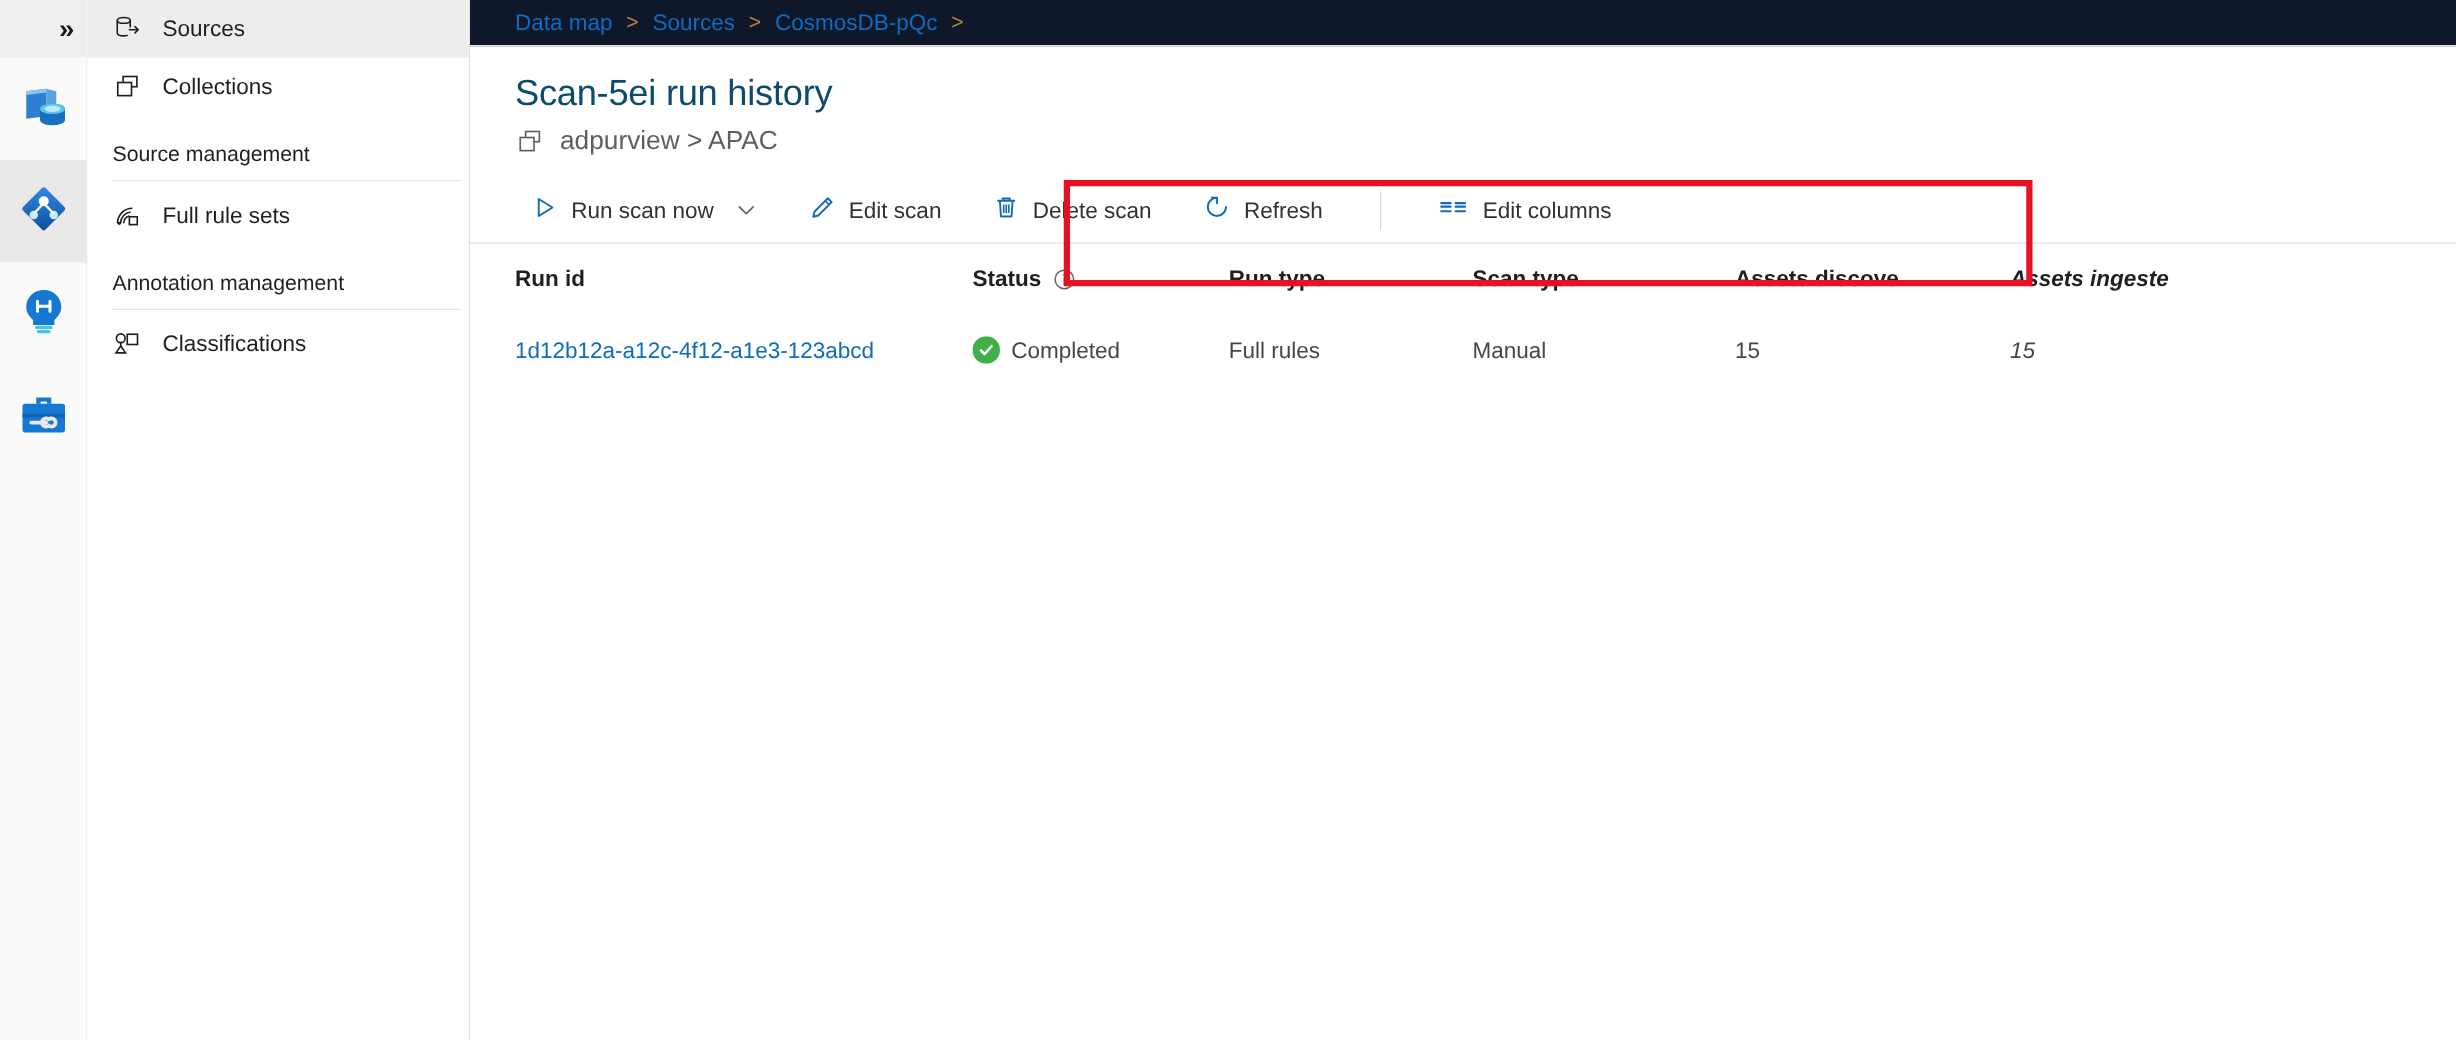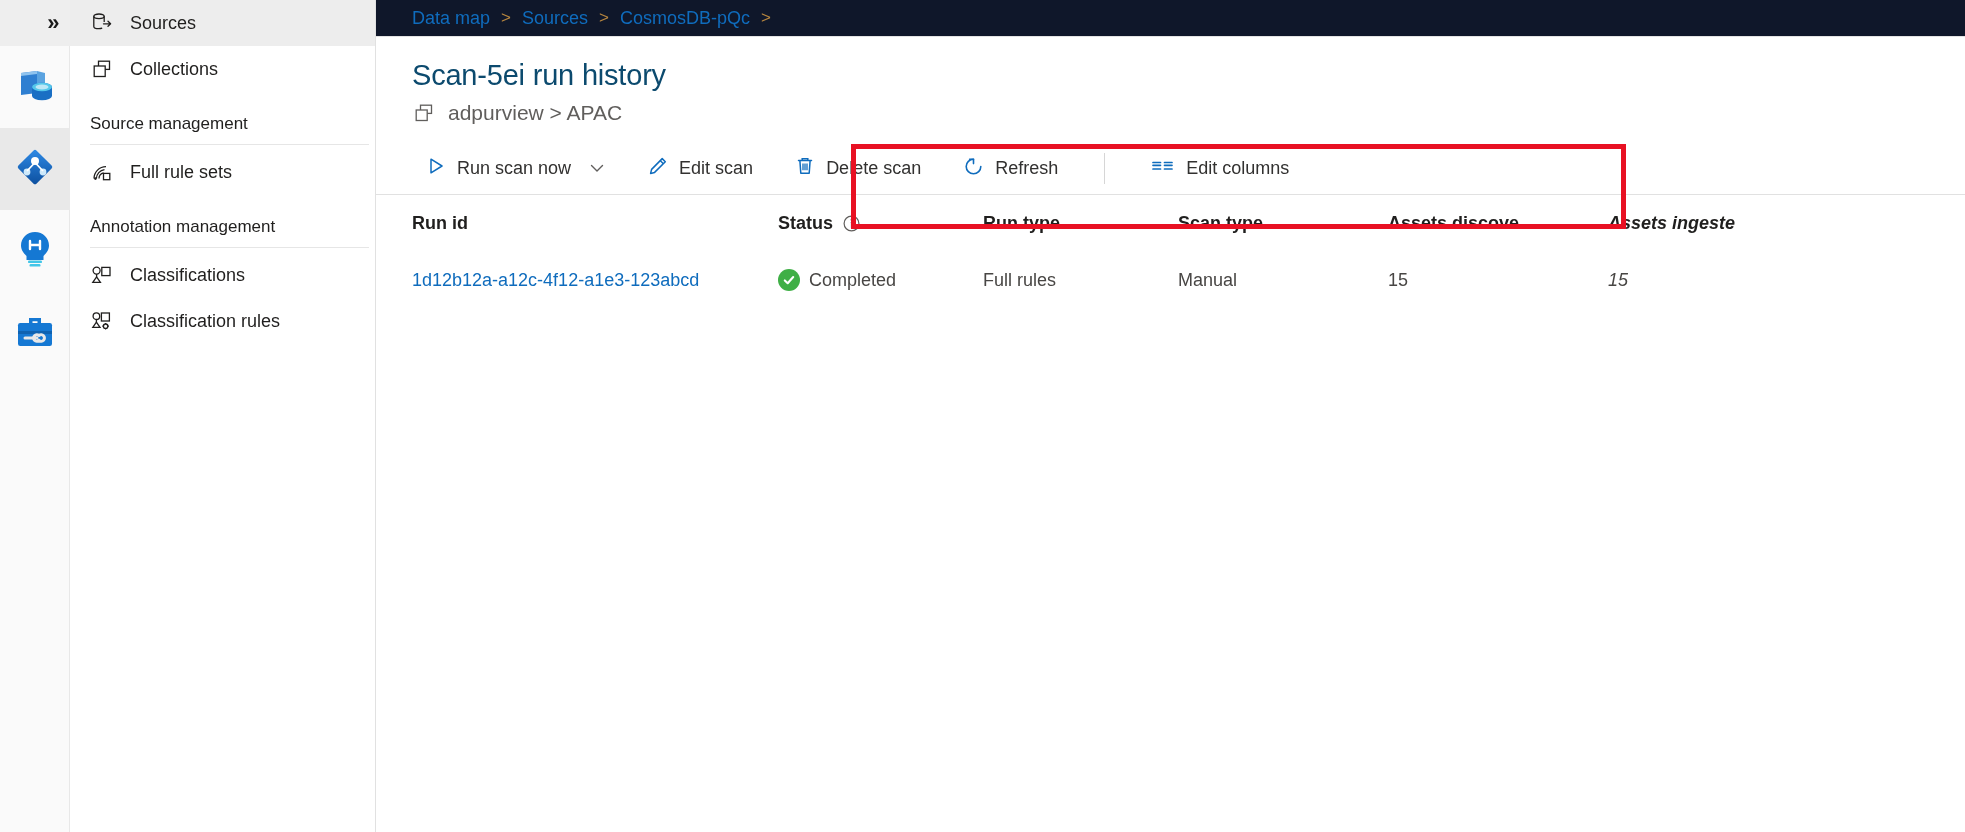--- a/index.html
+++ b/index.html
@@ -241,33 +241,20 @@
         <svg width="22" height="22" viewBox="0 0 22 22">
           <circle cx="5.6" cy="6.6" r="3.5" fill="none" stroke="#201f1e" stroke-width="1.3"></circle>
           <path d="M5.6 10.1 L5.6 13" stroke="#201f1e" stroke-width="1.3"></path>
           <path d="M1.8 18.3 L9.4 18.3 L5.6 12.8 Z" fill="none" stroke="#201f1e" stroke-width="1.3"></path>
           <rect x="10.8" y="3.4" width="8.2" height="8.2" fill="none" stroke="#201f1e" stroke-width="1.3"></rect>
         </svg>
       </span>
       <span class="label">Classifications</span>
     </div>
 
-    <div class="nav-item">
-      <span class="nav-icon">
-        <svg width="22" height="22" viewBox="0 0 22 22">
-          <circle cx="5.4" cy="6.2" r="3.3" fill="none" stroke="#201f1e" stroke-width="1.3"></circle>
-          <path d="M5.4 9.5 L5.4 12.2" stroke="#201f1e" stroke-width="1.3"></path>
-          <path d="M1.8 17.4 L9 17.4 L5.4 12.1 Z" fill="none" stroke="#201f1e" stroke-width="1.3"></path>
-          <rect x="10.4" y="3" width="8" height="8" fill="none" stroke="#201f1e" stroke-width="1.3"></rect>
-          <circle cx="14.6" cy="16.2" r="2.2" fill="none" stroke="#201f1e" stroke-width="1.3"></circle>
-          <path d="M14.6 12.9 L14.6 14 M14.6 18.4 L14.6 19.5 M11.3 16.2 L12.4 16.2 M16.8 16.2 L17.9 16.2" stroke="#201f1e" stroke-width="1.2"></path>
-        </svg>
-      </span>
-      <span class="label">Classification rules</span>
-    </div>
   </div>
 
   <div class="main">
 
     <div class="crumbbar">
       <span class="crumb">Data map</span>
       <span class="crumb-sep">&gt;</span>
       <span class="crumb">Sources</span>
       <span class="crumb-sep">&gt;</span>
       <span class="crumb">CosmosDB-pQc</span>

